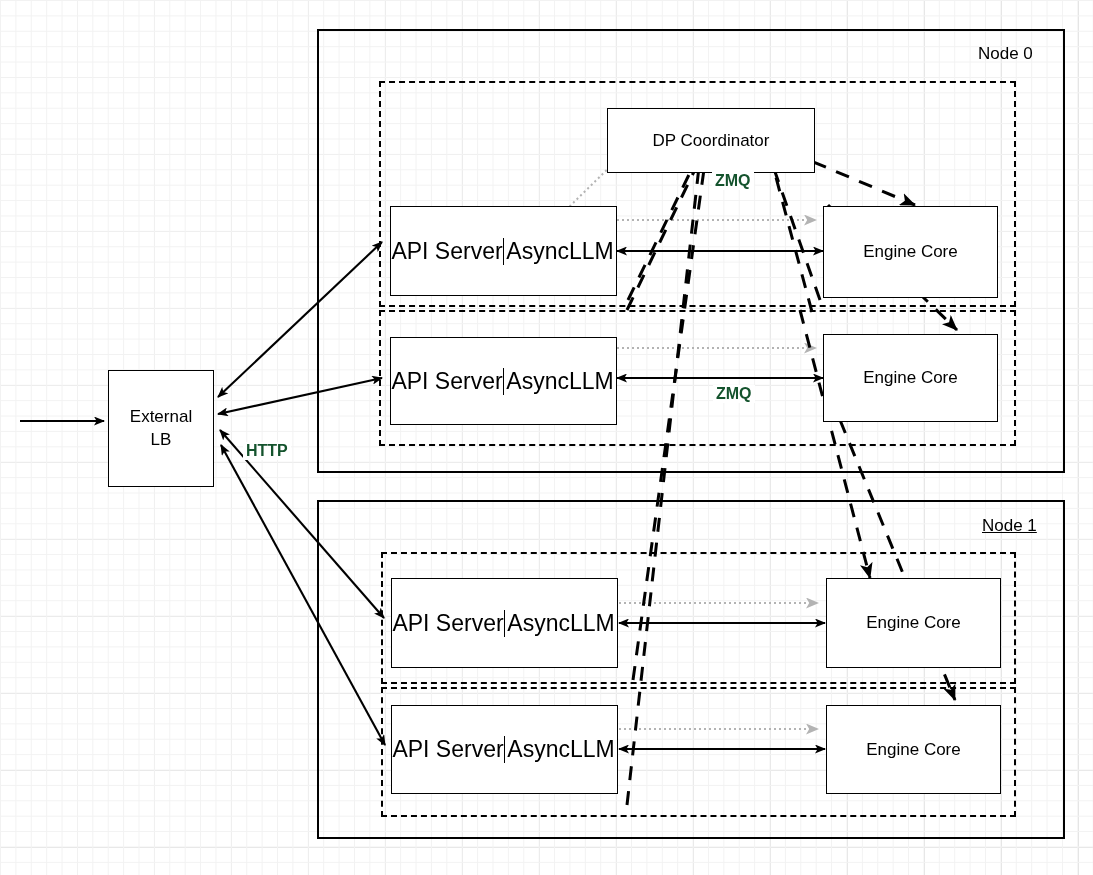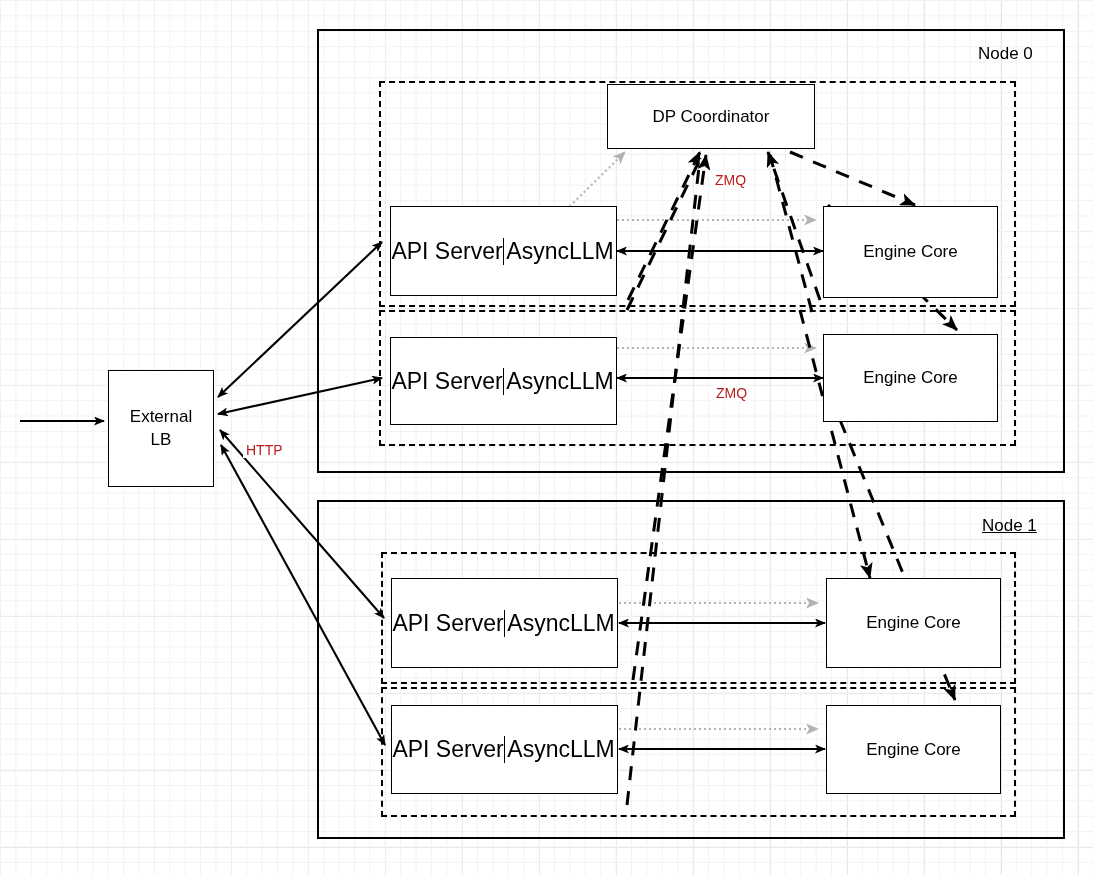--- a/index.html
+++ b/index.html
@@ -33,22 +33,23 @@
     display:flex;align-items:center;justify-content:center;
     font-size:17px;color:#000;box-sizing:border-box;
   }
   .split{display:flex;}
   .split .half{
     flex:1;display:flex;align-items:center;justify-content:center;
     box-sizing:border-box;font-size:23px;
   }
   .split .half.left{border-right:1.6px solid #000;}
   .lbl{
-    position:absolute;font-size:14px;color:#b91c1c;white-space:nowrap;
+    position:absolute;font-size:16px;color:#14532d;white-space:nowrap;
     background:transparent;
+    font-weight:bold;
   }
   .lbl.white{background:#ffffff;padding:0 3px;}
   .nodelbl{position:absolute;font-size:17px;color:#000;white-space:nowrap;}
 </style>
 </head>
 <body>
 
 <div id="grid"></div>
 
 <div id="canvas">
@@ -121,21 +122,21 @@
     <line x1="800" y1="310" x2="870" y2="578" stroke="#000" stroke-width="3" stroke-dasharray="14,11" marker-end="url(#ahbig)"></line>
 
     <line x1="840" y1="420" x2="955" y2="700" stroke="#000" stroke-width="3" stroke-dasharray="14,11" marker-end="url(#ahbig)"></line>
   </svg>
 
   <div class="cell" style="left:108px;top:370px;width:106px;height:117px;flex-direction:column;line-height:1.35;">
     <span>External</span>
     <span>LB</span>
   </div>
 
-  <div class="cell" style="left:607px;top:84px;width:208px;height:65px;">
+  <div class="cell" style="left:607px;top:108px;width:208px;height:65px;">
     <span>DP Coordinator</span>
   </div>
 
   <div class="cell split" style="left:390px;top:206px;width:227px;height:90px;padding:0;">
     <div class="half left">API Server</div>
     <div class="half">AsyncLLM</div>
   </div>
   <div class="cell" style="left:823px;top:206px;width:175px;height:92px;">
     <span>Engine Core</span>
   </div>

